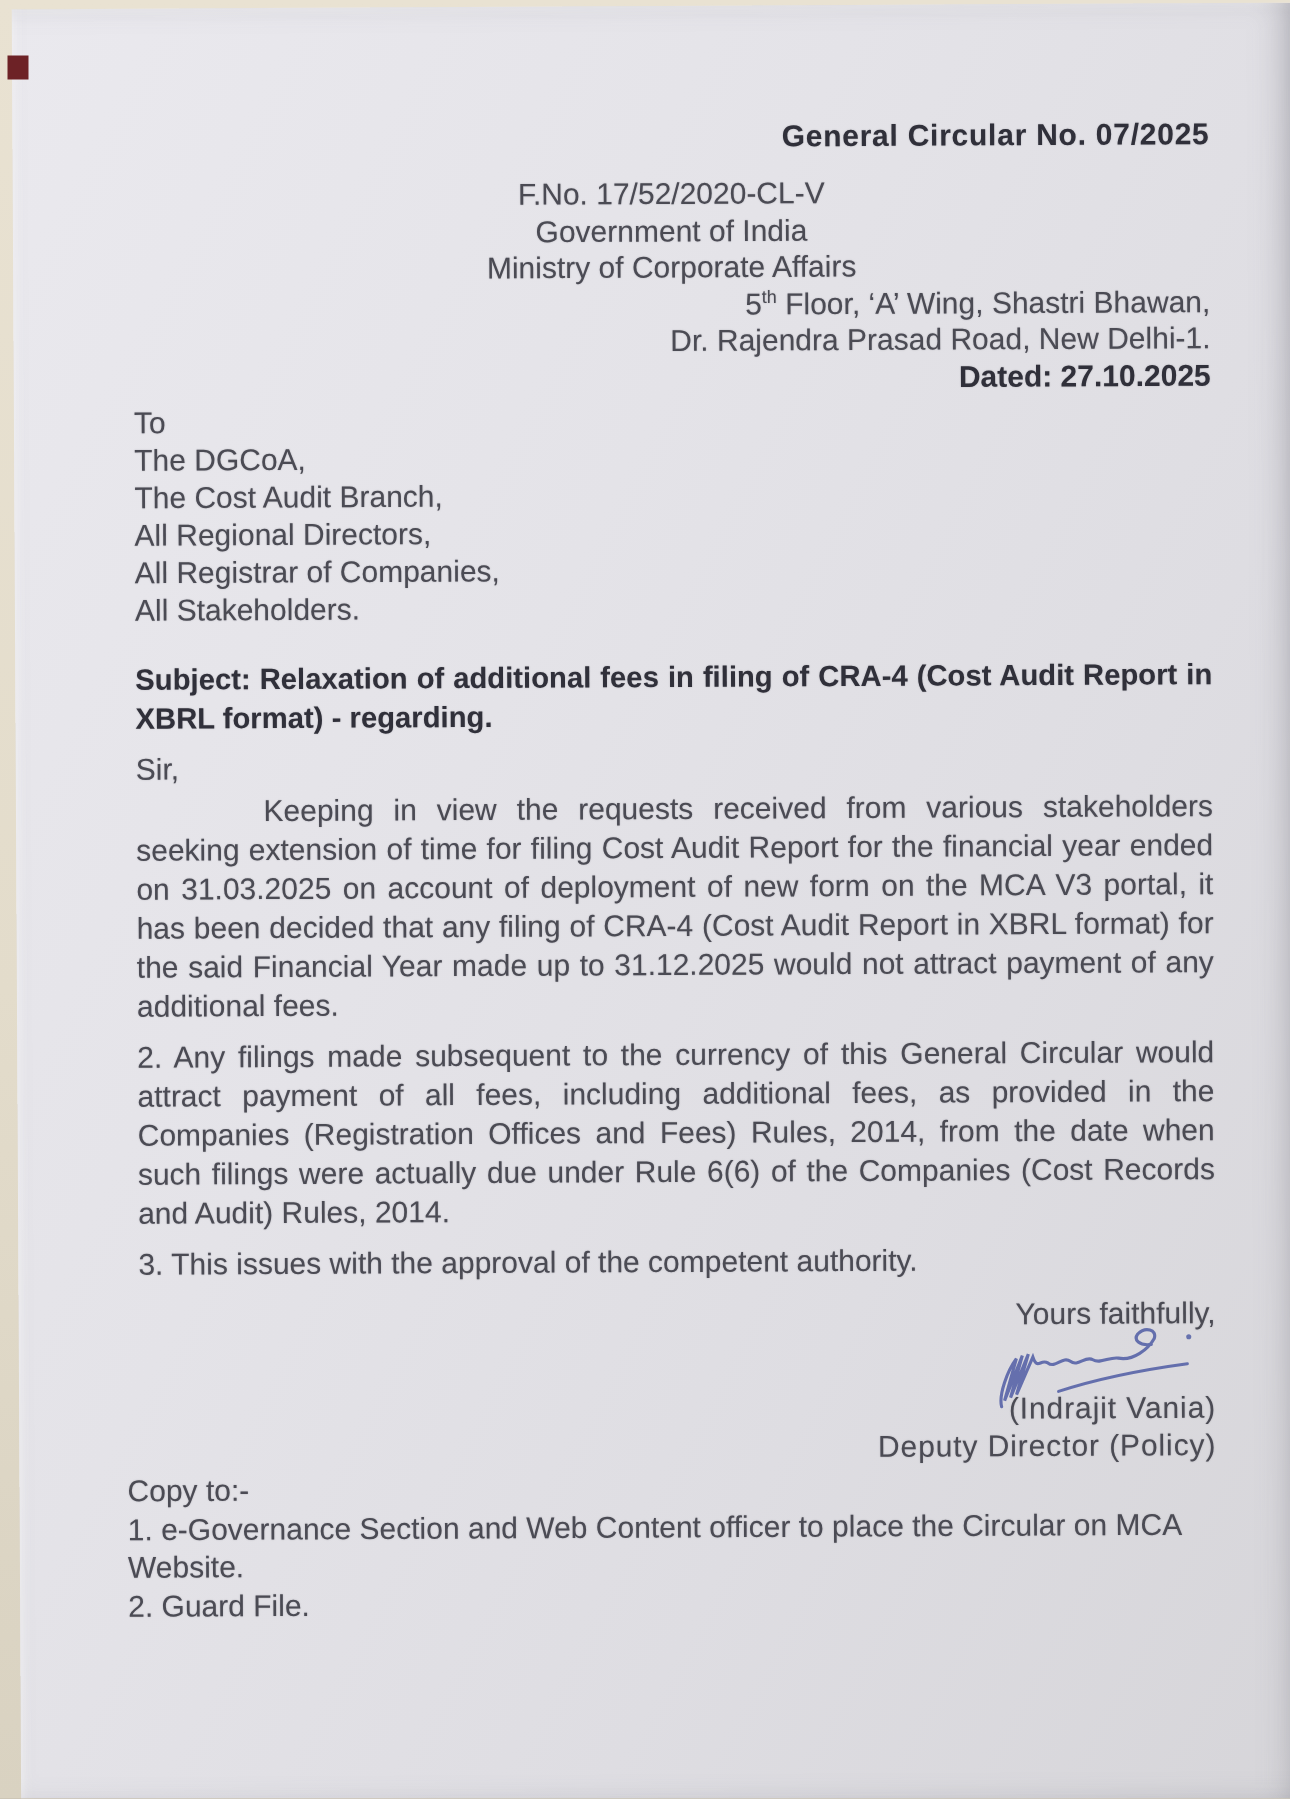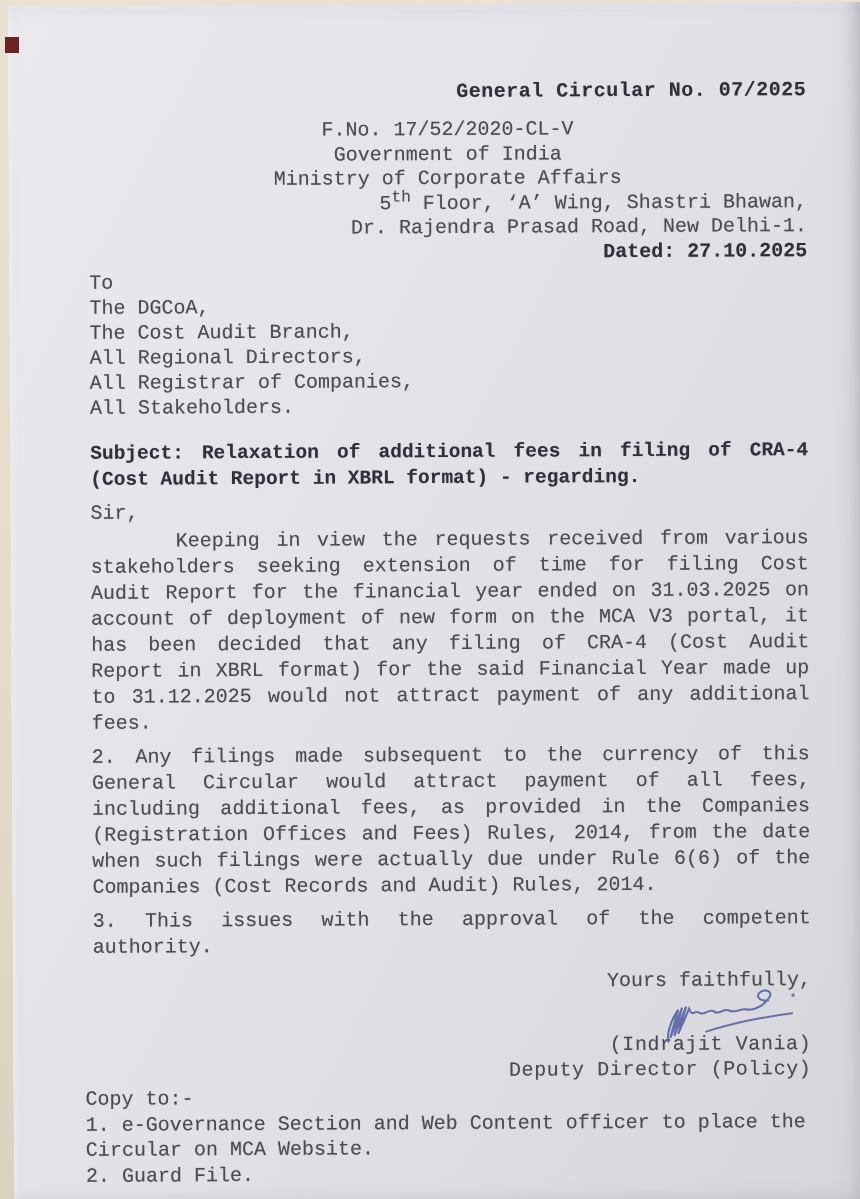--- a/index.html
+++ b/index.html
@@ -3,21 +3,21 @@
 <meta charset="utf-8">
 <style>
   * { box-sizing: border-box; }
   html, body { margin: 0; padding: 0; background: #c9c2b2; }
   .photo {
     position: relative;
     width: 860px;
     height: 1199px;
     overflow: hidden;
     background: linear-gradient(180deg, #e9e2d2 0%, #e3dccb 55%, #d9d2c1 100%);
-    font-family: Liberation Mono, monospace;
+    font-family: Liberation Sans, sans-serif;
   }
   .red-mark {
     position: absolute;
     left: 5px; top: 37px;
     width: 14px; height: 16px;
     background: #6d2226;
     z-index: 3;
   }
   .paper {
     position: absolute;
@@ -36,21 +36,21 @@
     position: absolute;
     left: 0; top: 0; right: 0;
     padding: 0 60px 0 80px;
     font-size: 20px;
     line-height: 26px;
     color: #4b4b54;
     text-shadow: 0 0 1px rgba(75,75,84,.38);
   }
   .bold { font-weight: bold; color: #30303a; }
   p { margin: 0; }
-  sup { font-size: 16px; line-height: 0; }
+  sup { font-size: 12px; line-height: 0; }
 
   .circular-no { margin-top: 76px; text-align: right; line-height: 24px; letter-spacing: .5px; }
   .hdr-center  { margin-top: 14px; text-align: center; line-height: 24.5px; }
   .hdr-right   { text-align: right; line-height: 24.5px; }
   .to-block    { margin-top: 4px; line-height: 25px; }
   .subject     { margin-top: 20px; font-size: 19.5px; line-height: 26px; text-align: justify; }
   .salutation  { margin-top: 8px; }
   .para        { text-align: justify; line-height: 26px; }
   .para.indent { margin-top: 2px; text-indent: 85px; }
   .p2 { margin-top: 8px; }

